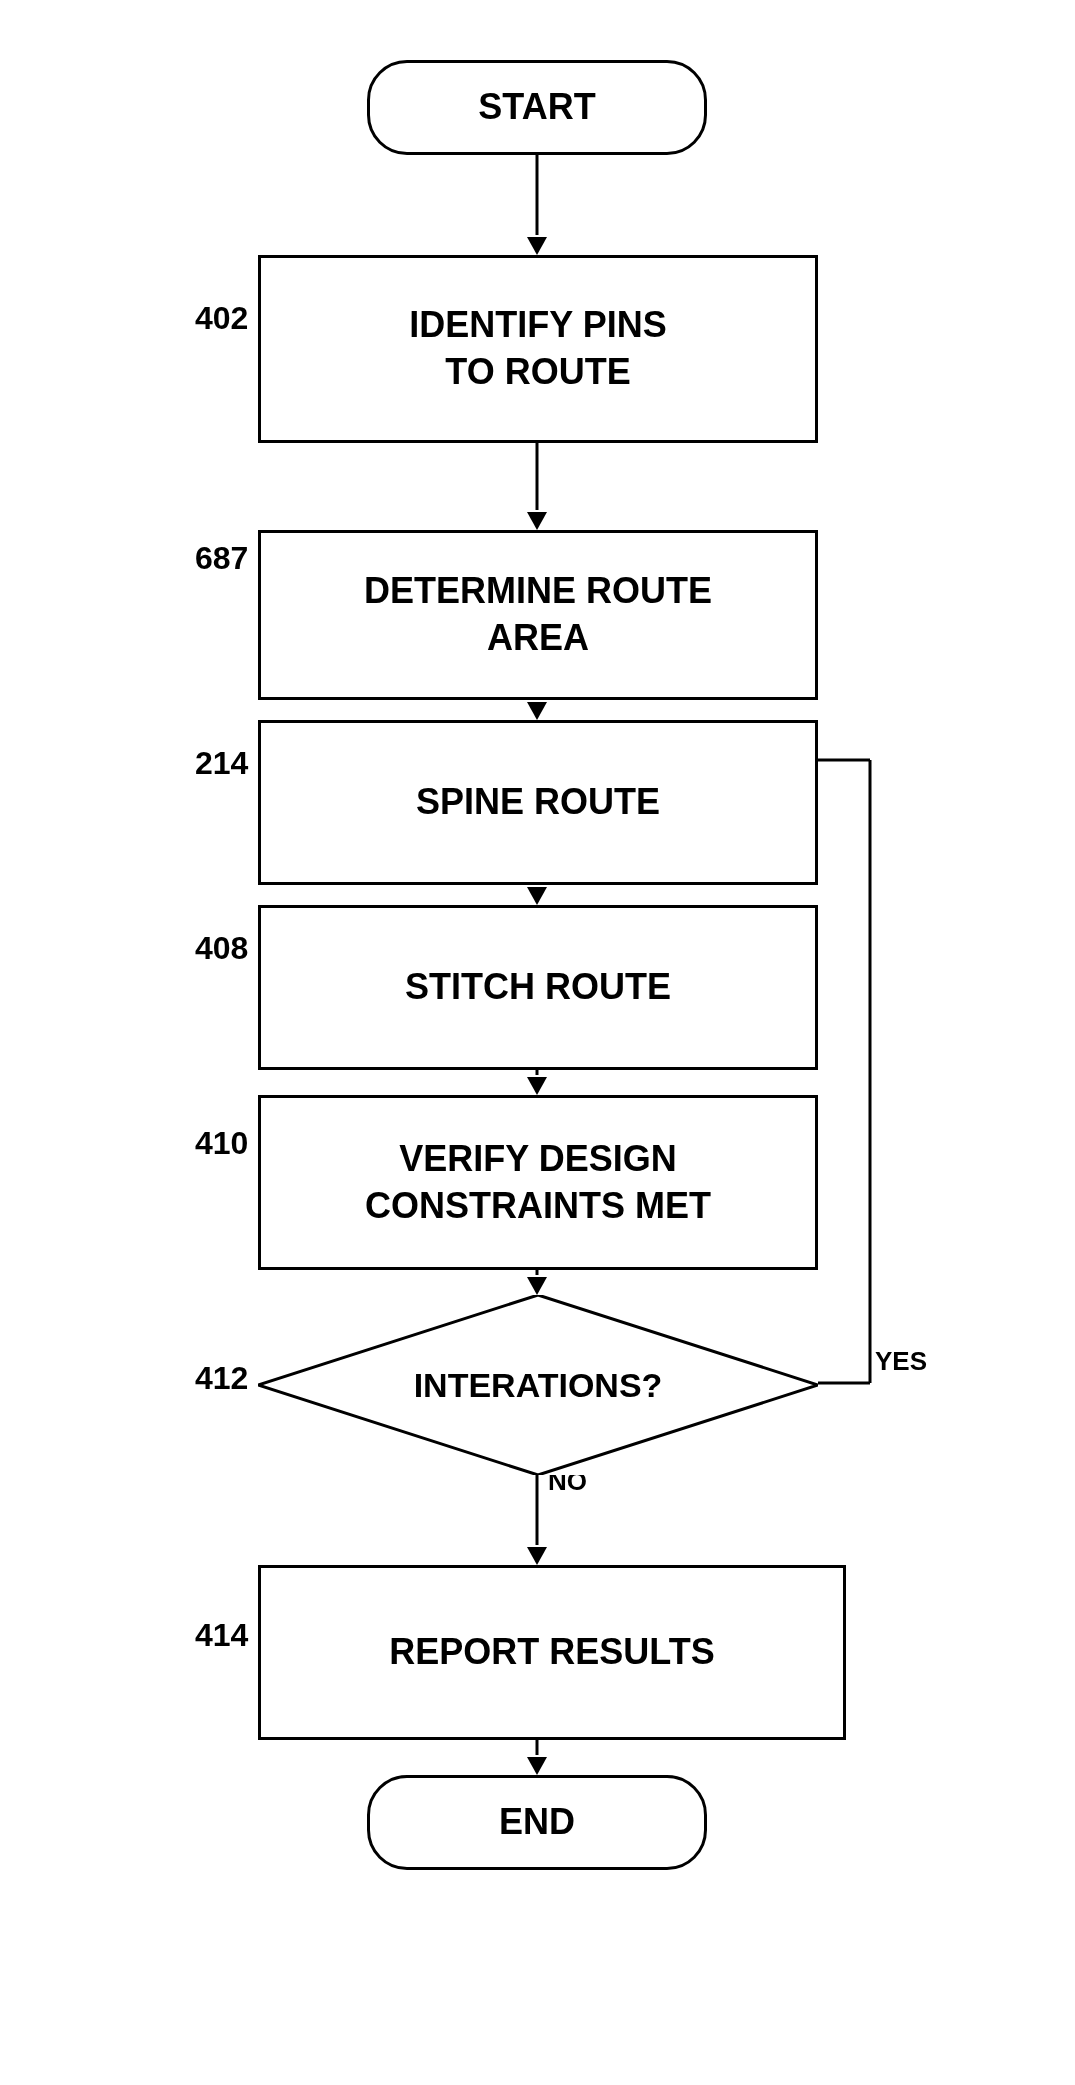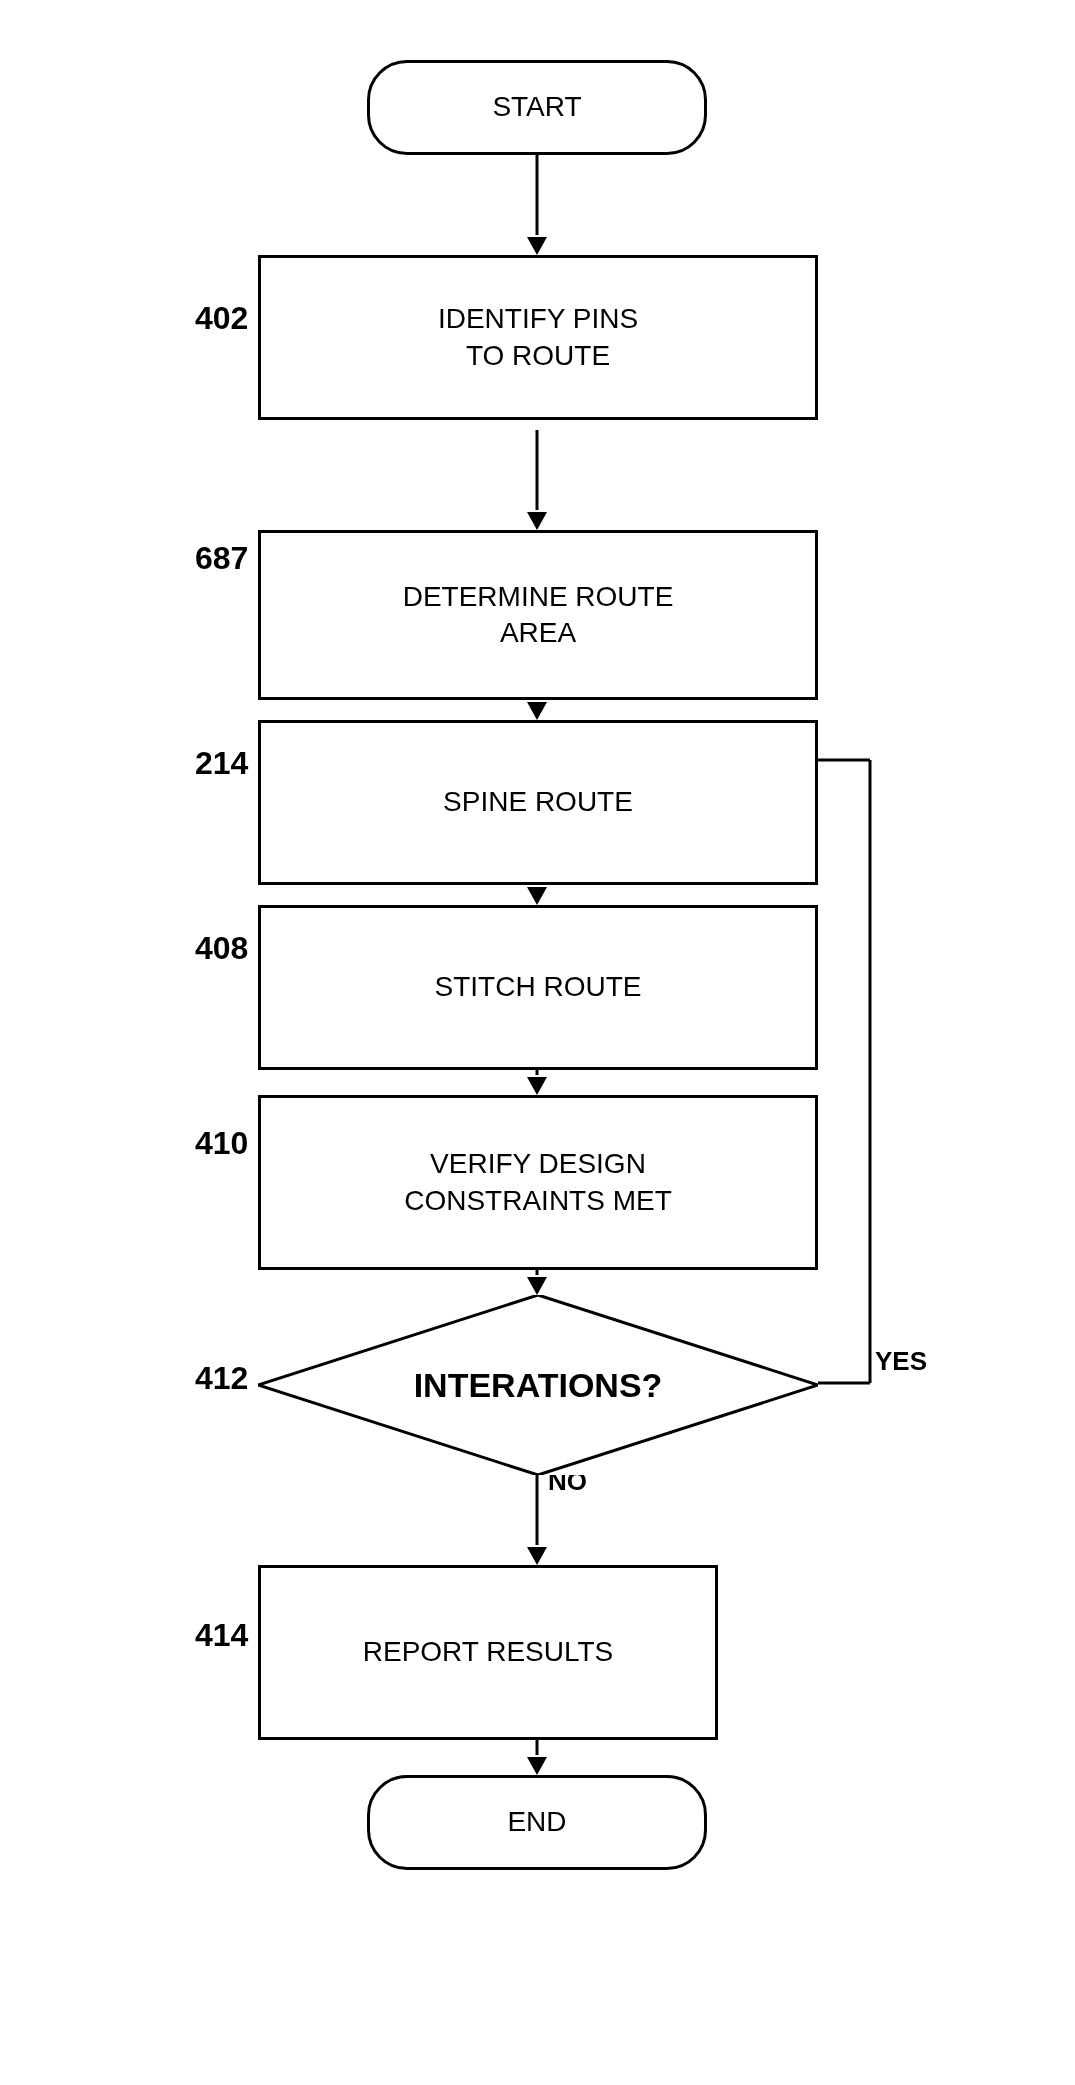--- a/index.html
+++ b/index.html
@@ -51,22 +51,22 @@
     }
     .diamond-text {
       position: relative;
       z-index: 2;
       text-align: center;
       font-size: 34px;
       font-weight: bold;
       line-height: 1.2;
     }
     .shape-text {
-      font-size: 28px;
-      font-weight: normal;
+      font-size: 36px;
+      font-weight: bold;
       line-height: 1.3;
     }
     .label {
       position: absolute;
       font-size: 32px;
       font-weight: bold;
     }
   </style>
 </head>
 <body>
@@ -110,21 +110,21 @@
 
     <text x="548" y="1490" font-size="26" font-weight="bold" font-family="Arial">NO</text>
   </svg>
 
   <div class="shape rounded-rect" style="left:367px; top:60px; width:340px; height:95px;">
     <span class="shape-text">START</span>
   </div>
 
   <div class="label" style="left:195px; top:300px;">402</div>
 
-  <div class="shape rectangle" style="left:258px; top:255px; width:560px; height:165px;">
+  <div class="shape rectangle" style="left:258px; top:255px; width:560px; height:188px;">
     <span class="shape-text" style="white-space:pre-line;">IDENTIFY PINS
 TO ROUTE</span>
   </div>
 
   <div class="label" style="left:195px; top:540px;">687</div>
 
   <div class="shape rectangle" style="left:258px; top:530px; width:560px; height:170px;">
     <span class="shape-text" style="white-space:pre-line;">DETERMINE ROUTE
 AREA</span>
   </div>
@@ -154,21 +154,21 @@
     <div class="diamond-inner">
       <svg width="560" height="180" viewBox="0 0 560 180">
         <polygon points="280,0 560,90 280,180 0,90" fill="#fff" stroke="#000" stroke-width="3"></polygon>
       </svg>
       <span class="diamond-text">INTERATIONS?</span>
     </div>
   </div>
 
   <div class="label" style="left:195px; top:1600px;margin-top:17px;">414</div>
 
-  <div class="shape rectangle" style="left:258px; top:1565px; width:460px; height:175px;">
+  <div class="shape rectangle" style="left:258px; top:1565px; width:588px; height:175px;">
     <span class="shape-text">REPORT RESULTS</span>
   </div>
 
   <div class="shape rounded-rect" style="left:367px; top:1775px; width:340px; height:95px;">
     <span class="shape-text">END</span>
   </div>
 
 </div>
 
 </body></html>

